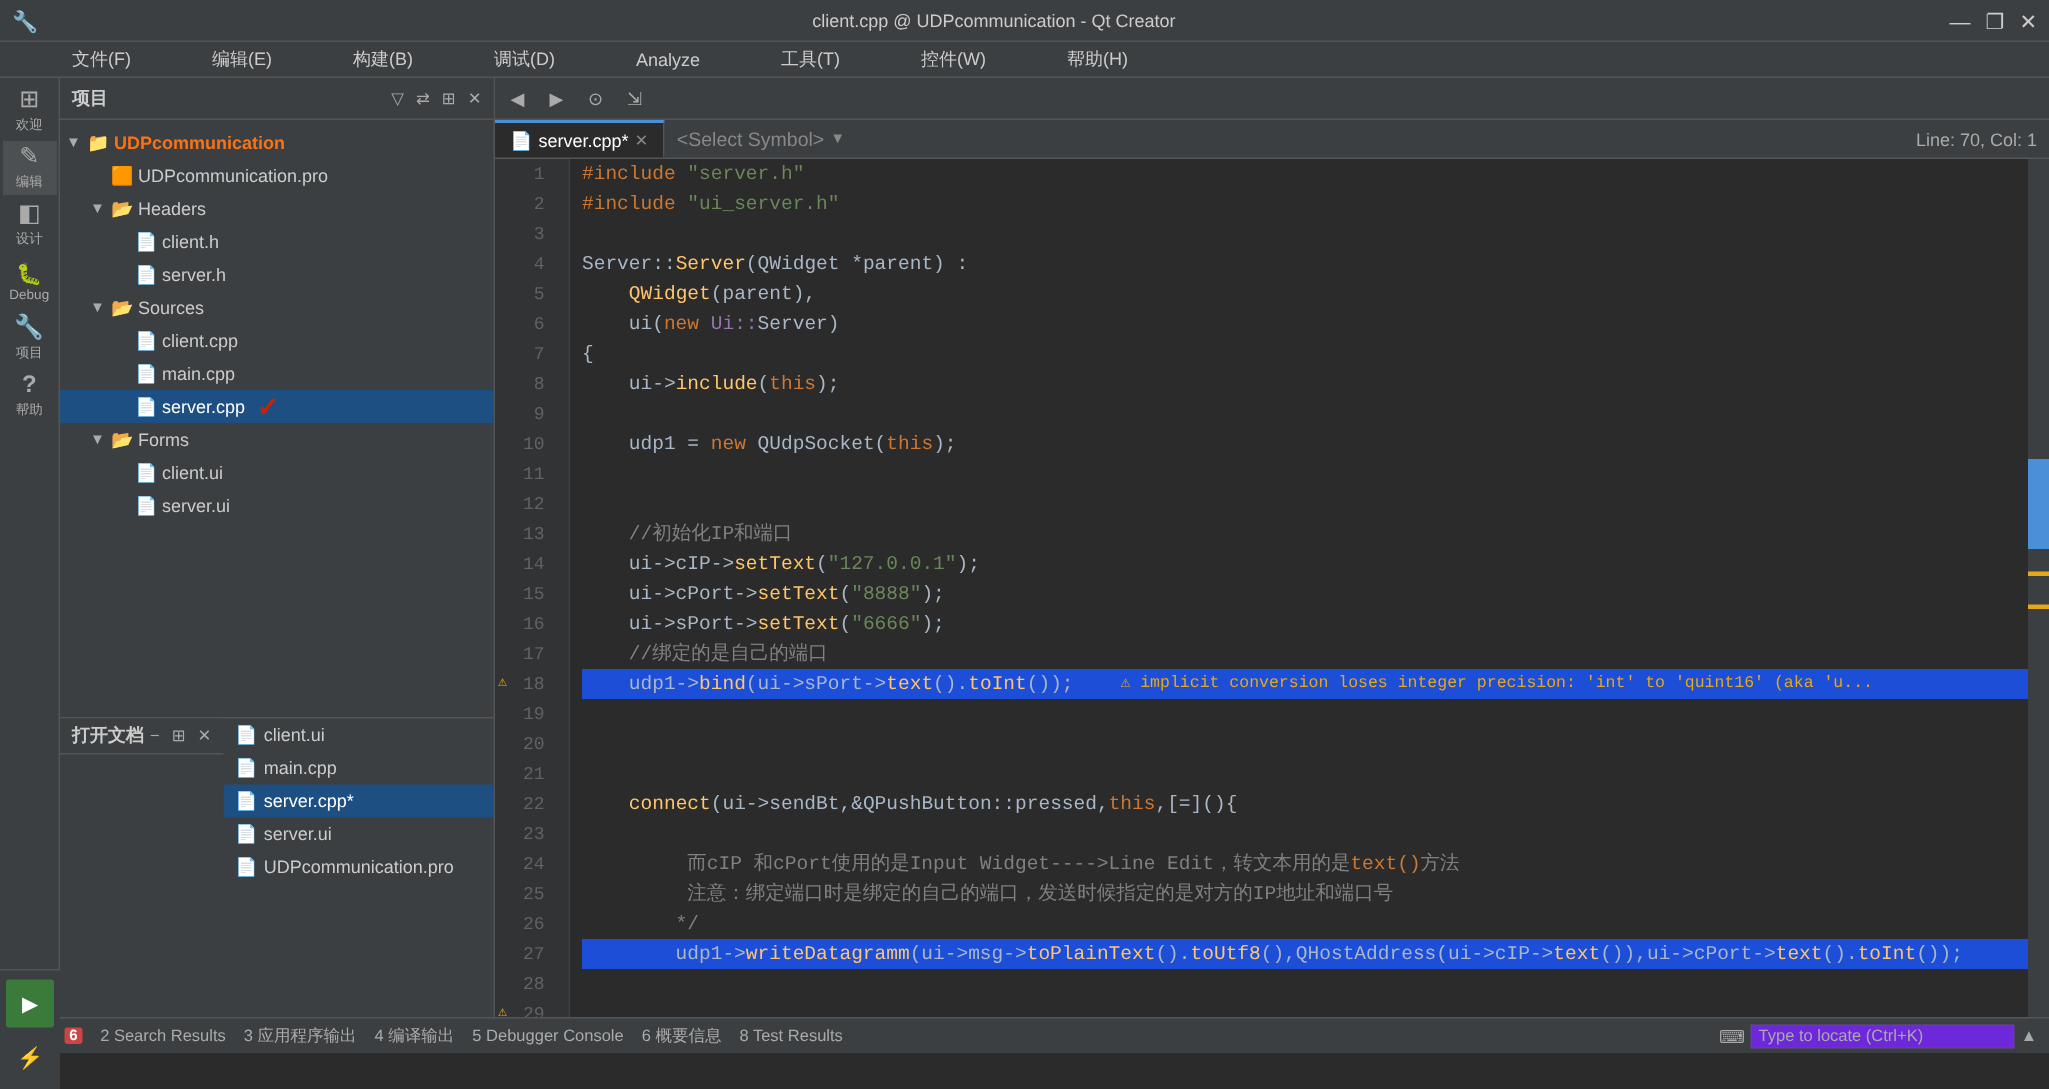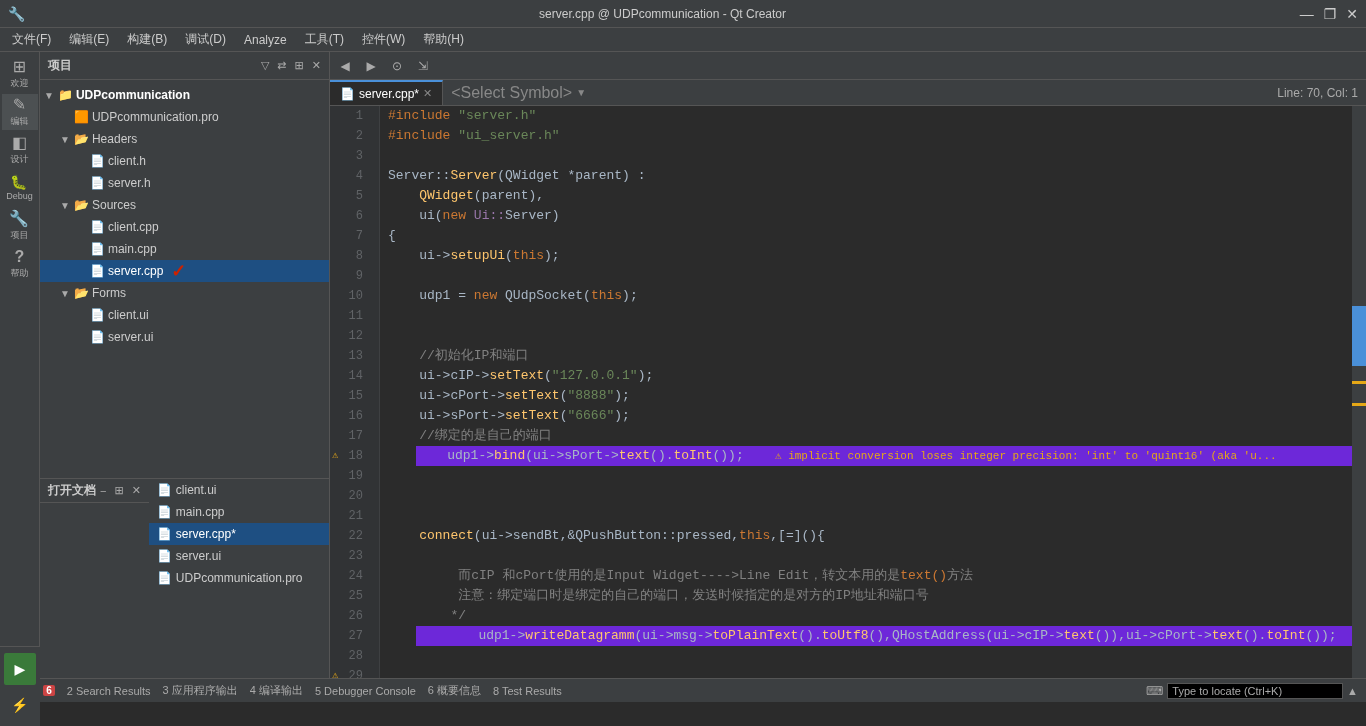--- a/index.html
+++ b/index.html
@@ -29,20 +29,21 @@
       align-items: center;
       padding: 0 4px;
       border-bottom: 1px solid #555;
       gap: 2px;
     }
     .menu-item {
       padding: 2px 8px;
       cursor: pointer;
       color: #ccc;
       font-size: 12px;
+      margin-left: 36px;
     }
 
     
     #main {
       display: flex;
       height: calc(726px - 28px - 24px - 24px - 24px);
     }
 
     
     #sidebar-icons {
@@ -231,21 +232,21 @@
       position: relative;
     }
     
     .kw { color: #cc7832; } 
     .fn { color: #ffc66d; } 
     .str { color: #6a8759; } 
     .cm { color: #808080; } 
     .type { color: #a9b7c6; }
     .ns { color: #9876aa; }
     .plain { color: #a9b7c6; }
-    .warn-bg { background: #6d28d9; margin-left: 28px; }
+    .warn-bg { background: #1d4ed8; }
     .warn-text { color: #e6a817; font-size: 11px; }
 
     
     #editor-scrollbar {
       width: 14px;
       background: #3c3f41;
       position: relative;
     }
     .scroll-marker { position: absolute; right: 0; width: 14px; height: 3px; }
     .scroll-warn { background: #e6a817; }
@@ -274,21 +275,21 @@
     .status-item .status-count-red { 
       background: #cc4444; 
       color: #fff; 
     }
   </style>
 </head>
 <body>
 
 <div id="titlebar">
   <span style="font-size:14px;">🔧</span>
-  <span class="title">server.cpp @ UDPcommunication - Qt Creator</span>
+  <span class="title">client.cpp @ UDPcommunication - Qt Creator</span>
   <div class="win-controls">
     <span>—</span>
     <span>❐</span>
     <span>✕</span>
   </div>
 </div>
 
 <div id="menubar">
   <span class="menu-item">文件(F)</span>
   <span class="menu-item">编辑(E)</span>
@@ -337,21 +338,21 @@
       <span style="color:#aaa;font-size:11px;cursor:pointer;margin-left:4px;">⊞</span>
       <span style="color:#aaa;font-size:11px;cursor:pointer;margin-left:4px;">✕</span>
     </div>
 
     <div id="project-tree">
 
       <div class="tree-item">
         <span class="indent" style="width:4px;"></span>
         <span class="arrow">▼</span>
         <span style="font-size:12px;margin-right:3px;color:#e8a000;">📁</span>
-        <span style="color:#ffffff;font-weight:bold;">UDPcommunication</span>
+        <span style="color:#f97316;font-weight:bold;">UDPcommunication</span>
       </div>
 
       <div class="tree-item">
         <span class="indent" style="width:20px;"></span>
         <span class="arrow"></span>
         <span style="font-size:12px;margin-right:3px;">🟧</span>
         <span style="color:#ccc;">UDPcommunication.pro</span>
       </div>
 
       <div class="tree-item">
@@ -468,21 +469,21 @@
       <span class="toolbar-btn">⇲</span>
     </div>
 
     <div id="file-tab-bar">
       <div class="file-tab active">
         <span style="color:#e8730e;font-size:12px;">📄</span>
         <span>server.cpp*</span>
         <span class="tab-close">✕</span>
       </div>
       <div id="symbol-selector">
-        <span style="color:#888;font-size:16px;">&lt;Select Symbol&gt;</span>
+        <span style="color:#888;font-size:13px;">&lt;Select Symbol&gt;</span>
         <span style="margin-left:4px;color:#888;font-size:10px;">▼</span>
       </div>
       <div style="margin-left:auto;display:flex;align-items:center;padding-right:8px;">
         <span style="color:#aaa;font-size:12px;">Line: 70, Col: 1</span>
       </div>
     </div>
 
     <div id="code-editor">
       <div id="line-numbers">
         <div class="line-num">1</div>
@@ -543,21 +544,21 @@
 
         <div class="code-line">
           <span class="plain">    ui(</span><span class="kw">new</span><span class="plain"> </span><span class="ns">Ui::</span><span class="type">Server</span><span class="plain">)</span>
         </div>
 
         <div class="code-line">
           <span class="plain">{</span>
         </div>
 
         <div class="code-line">
-          <span class="plain">    ui-&gt;</span><span class="fn">setupUi</span><span class="plain">(</span><span class="kw">this</span><span class="plain">);</span>
+          <span class="plain">    ui-&gt;</span><span class="fn">include</span><span class="plain">(</span><span class="kw">this</span><span class="plain">);</span>
         </div>
 
         <div class="code-line">&nbsp;</div>
 
         <div class="code-line">
           <span class="plain">    udp1 = </span><span class="kw">new</span><span class="plain"> </span><span class="type">QUdpSocket</span><span class="plain">(</span><span class="kw">this</span><span class="plain">);</span>
         </div>
 
         <div class="code-line">&nbsp;</div>
 
@@ -648,21 +649,21 @@
     <span>5 Debugger Console</span>
   </div>
   <div class="status-item">
     <span>6 概要信息</span>
   </div>
   <div class="status-item">
     <span>8 Test Results</span>
   </div>
   <div style="margin-left:auto;display:flex;align-items:center;gap:4px;">
     <span style="font-size:12px;">⌨</span>
-    <span style="background:#000000;border:1px solid #555;color:#aaa;padding:1px 60px 1px 4px;font-size:11px;">Type to locate (Ctrl+K)</span>
+    <span style="background:#6d28d9;border:1px solid #555;color:#aaa;padding:1px 60px 1px 4px;font-size:11px;">Type to locate (Ctrl+K)</span>
     <span style="color:#aaa;">▲</span>
   </div>
 </div>
 
 <div style="position:fixed;left:0;bottom:0;width:40px;height:80px;background:#3c3f41;border-top:1px solid #555;display:flex;flex-direction:column;align-items:center;justify-content:center;gap:4px;">
   <div style="width:32px;height:32px;background:#3a7a3a;border-radius:2px;display:flex;align-items:center;justify-content:center;cursor:pointer;">
     <span style="color:#fff;font-size:14px;">▶</span>
   </div>
   <div style="width:32px;height:32px;background:#3c3f41;display:flex;align-items:center;justify-content:center;cursor:pointer;">
     <span style="color:#aaa;font-size:14px;">⚡</span>

